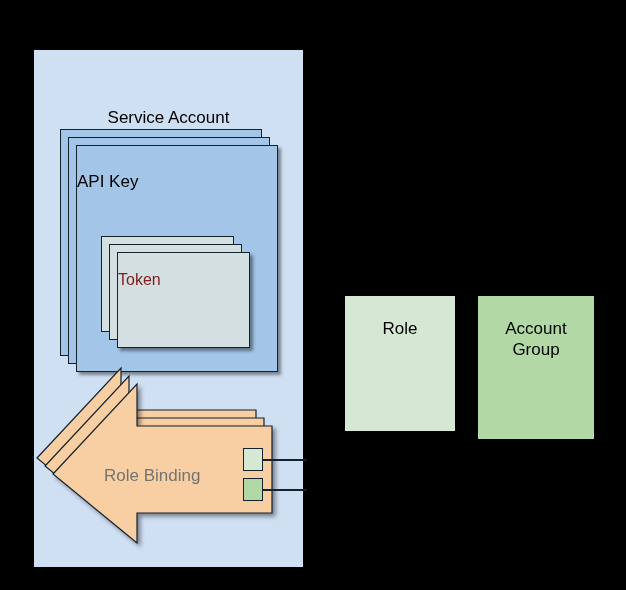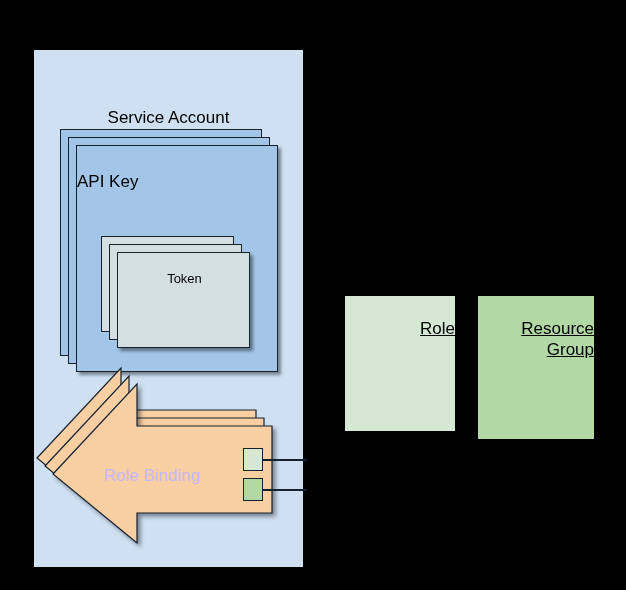--- a/index.html
+++ b/index.html
@@ -75,42 +75,42 @@
   }
   .token.b2 { left: 101px; top: 220px; }
   .token.b1 { left: 109px; top: 228px; }
   .token.front { left: 117px; top: 236px; }
 
   .token-label {
     position: absolute;
     left: 0;
     top: 18px;
     width: 133px;
-    text-align: center;
-    font-size: 13px;
-    color: #000000;
+    text-align: left;
+    font-size: 16px;
+    color: #7f1d1d;
   }
 
   
   .arrow-stack {
     position: absolute;
     left: 0;
     top: 0;
     width: 626px;
     height: 590px;
     pointer-events: none;
   }
   .arrow-stack svg { display: block; overflow: visible; }
 
   .rb-label {
     position: absolute;
     left: 104px;
     top: 450px;
     font-size: 17px;
-    color: #c4b5fd;
+    color: #737373;
     white-space: nowrap;
   }
 
   
   .conn {
     position: absolute;
     box-sizing: border-box;
     width: 20px;
     height: 23px;
     border: 1.2px solid #16212e;
@@ -150,23 +150,22 @@
   .green-box.rg {
     left: 478px;
     top: 280px;
     width: 116px;
     height: 143px;
     background: #b1d8a5;
   }
   .green-box .gb-text {
     display: block;
     width: 100%;
-    text-align: right;
+    text-align: center;
     white-space: pre-line;
-    text-decoration: underline;
   }
 </style>
 </head>
 <body>
 
 <div id="canvas">
 
   <div class="sa-box">
     <div class="sa-title">Service Account</div>
   </div>
@@ -205,17 +204,17 @@
   <div class="conn rg"></div>
 
   <div class="line role"></div>
   <div class="line rg"></div>
 
   <div class="green-box role">
     <span class="gb-text">Role</span>
   </div>
 
   <div class="green-box rg">
-    <span class="gb-text">Resource
+    <span class="gb-text">Account
 Group</span>
   </div>
 
 </div>
 
 </body></html>

